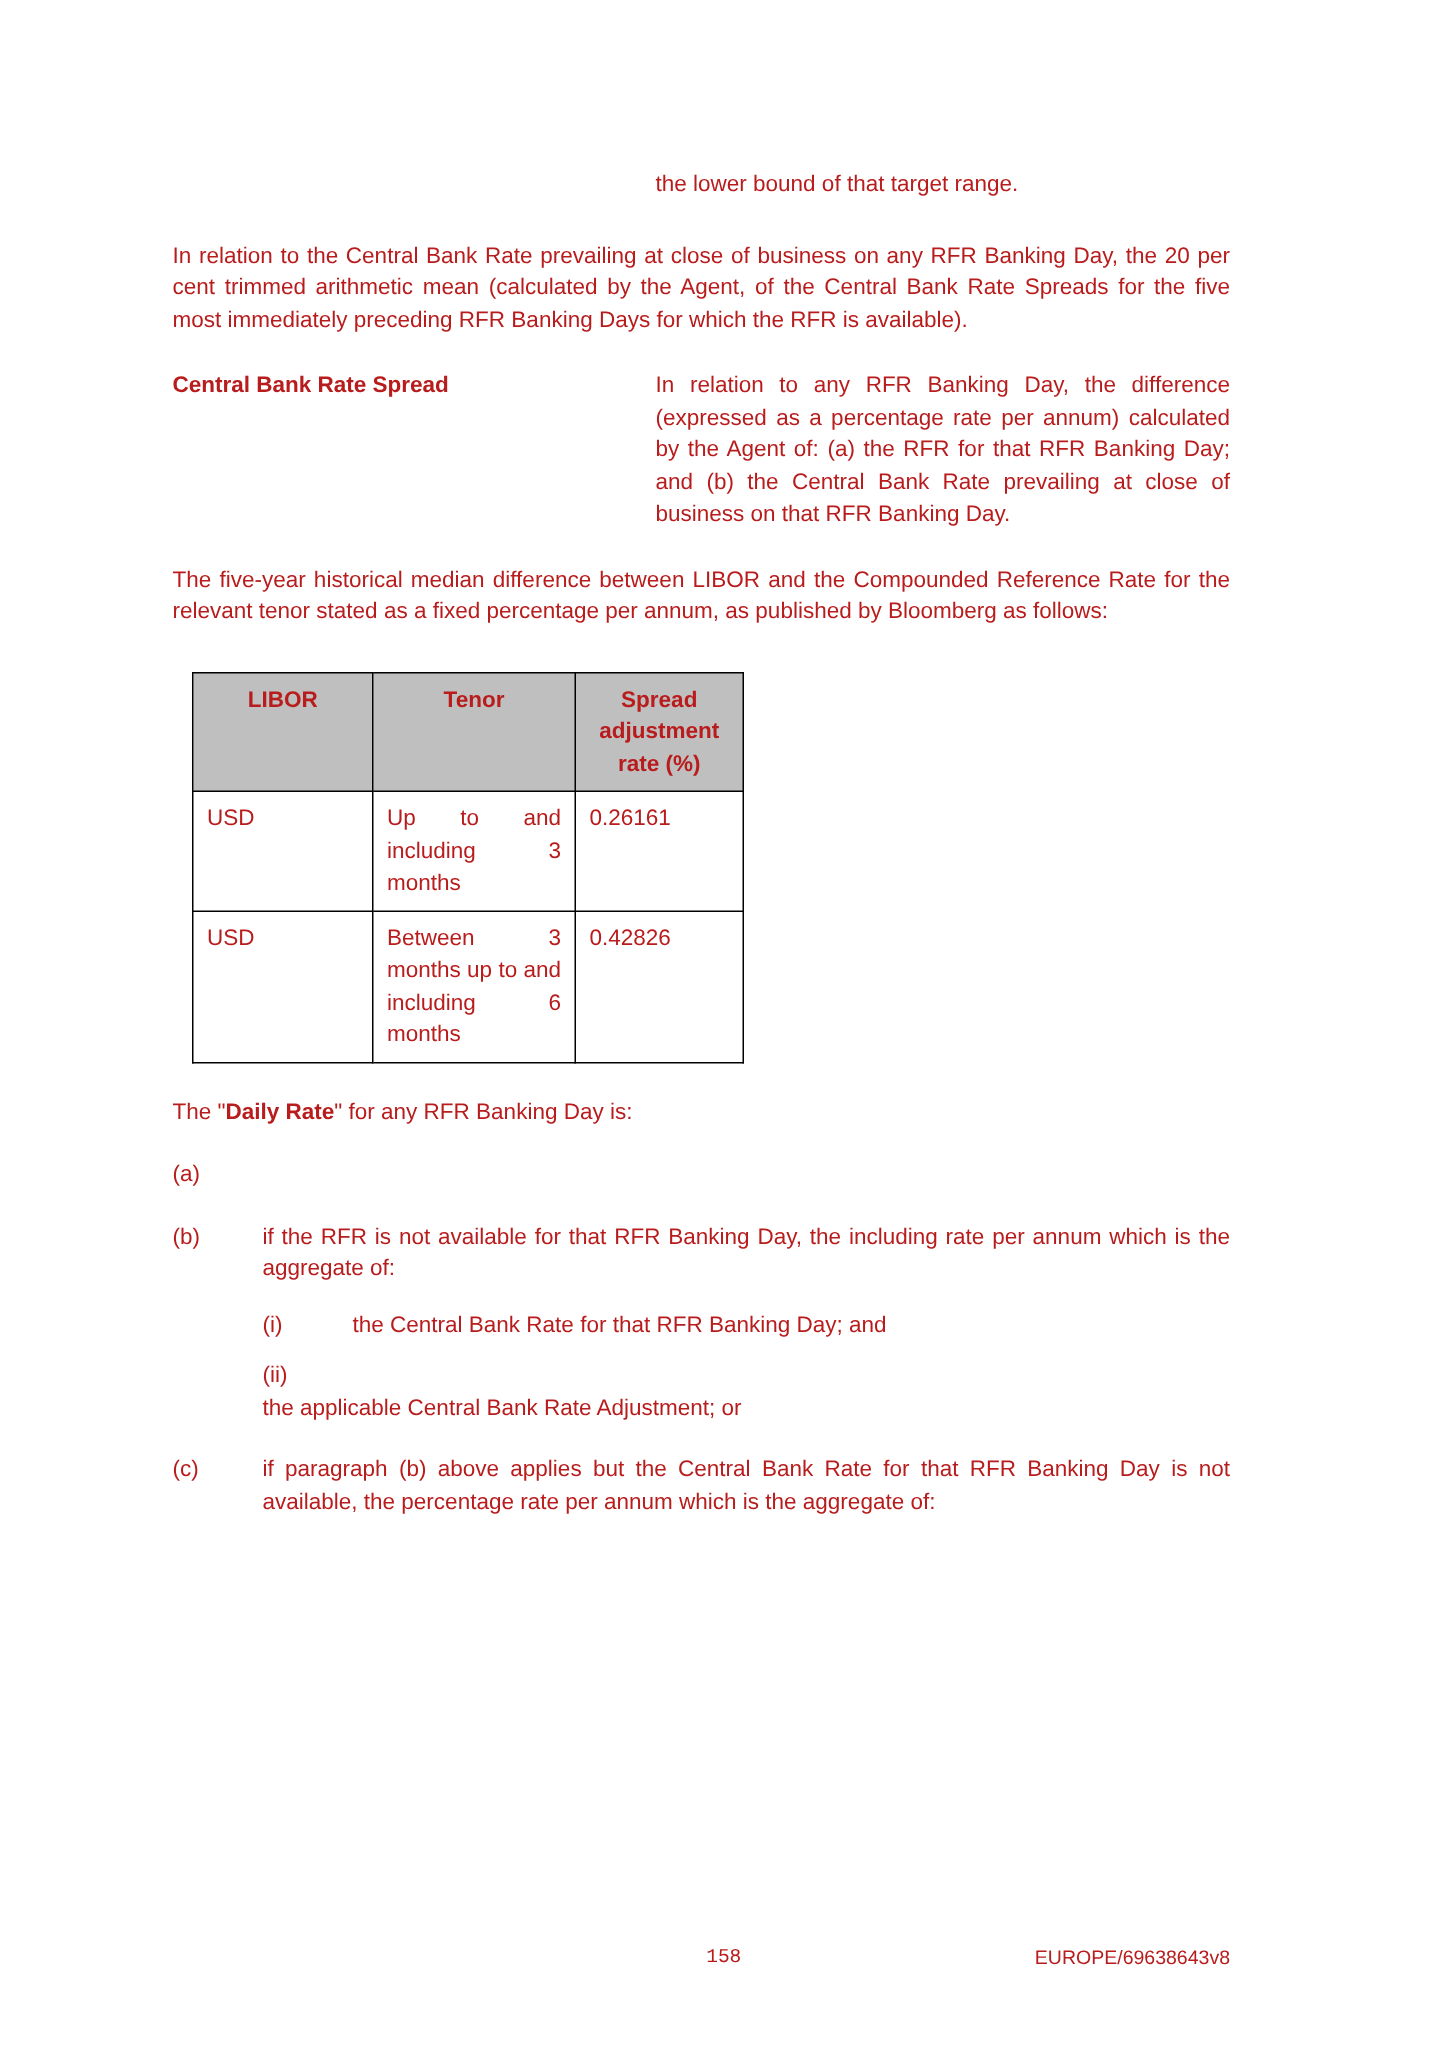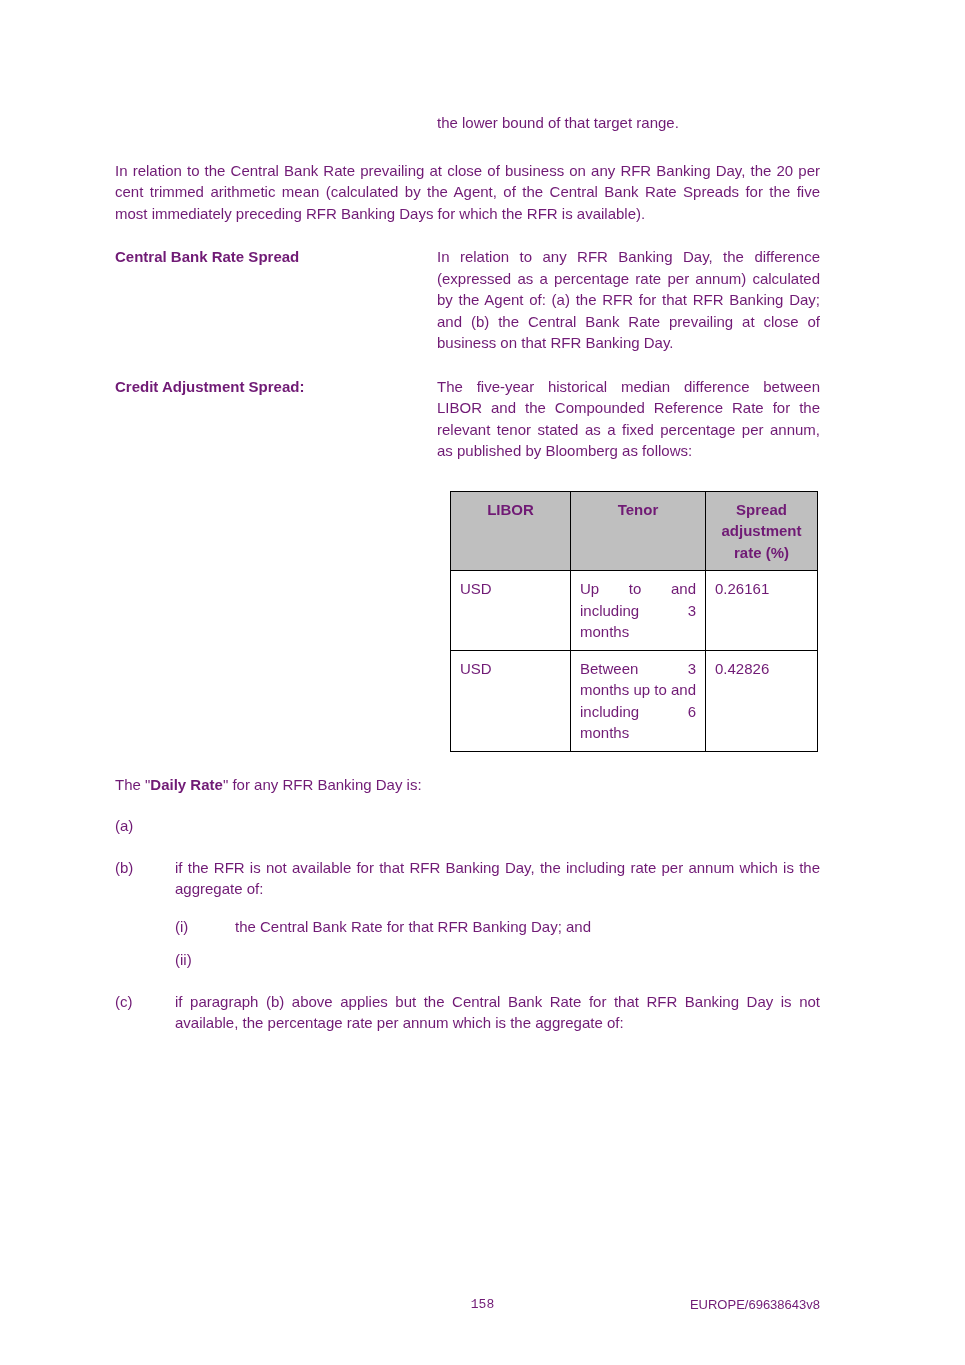--- a/index.html
+++ b/index.html
@@ -5,21 +5,21 @@
   * { margin: 0; padding: 0; box-sizing: border-box; }
   html, body { background: #ffffff; }
   .page {
     position: relative;
     width: 965px;
     height: 1365px;
     background: #ffffff;
     font-family: "Liberation Sans", sans-serif;
     font-size: 15px;
     line-height: 21.5px;
-    color: #701a75;
+    color: #b91c1c;
     overflow: hidden;
   }
   .content {
     position: absolute;
     left: 115px;
     top: 112px;
     width: 705px;
   }
   .continuation {
     margin-left: 322px;
@@ -116,21 +116,20 @@
     <div class="row">
       <div class="term-def">In relation to the Central Bank Rate prevailing at close of business on any RFR Banking Day, the 20 per cent trimmed arithmetic mean (calculated by the Agent, of the Central Bank Rate Spreads for the five most immediately preceding RFR Banking Days for which the RFR is available).</div>
     </div>
 
     <div class="row">
       <div class="term-label">Central Bank Rate Spread</div>
       <div class="term-def">In relation to any RFR Banking Day, the difference (expressed as a percentage rate per annum) calculated by the Agent of: (a) the RFR for that RFR Banking Day; and (b) the Central Bank Rate prevailing at close of business on that RFR Banking Day.</div>
     </div>
 
     <div class="row">
-      <div class="term-label">Credit Adjustment Spread:</div>
       <div class="term-def">
         <p>The five-year historical median difference between LIBOR and the Compounded Reference Rate for the relevant tenor stated as a fixed percentage per annum, as published by Bloomberg as follows:</p>
 
         <table class="spread-table">
           <colgroup>
             <col class="col-libor">
             <col class="col-tenor">
             <col class="col-spread">
           </colgroup>
           <thead>
@@ -169,20 +168,21 @@
           <div class="list-text">if the RFR is not available for that RFR Banking Day, the including rate per annum which is the aggregate of:</div>
         </div>
 
         <div class="sub-list">
           <div class="list-item">
             <div class="list-marker">(i)</div>
             <div class="list-text">the Central Bank Rate for that RFR Banking Day; and</div>
           </div>
           <div class="list-item">
             <div class="list-marker">(ii)</div>
+            <div class="list-text">the applicable Central Bank Rate Adjustment; or</div>
           </div>
         </div>
 
         <div class="list-item">
           <div class="list-marker">(c)</div>
           <div class="list-text">if paragraph (b) above applies but the Central Bank Rate for that RFR Banking Day is not available, the percentage rate per annum which is the aggregate of:</div>
         </div>
 
       </div>
     </div>

